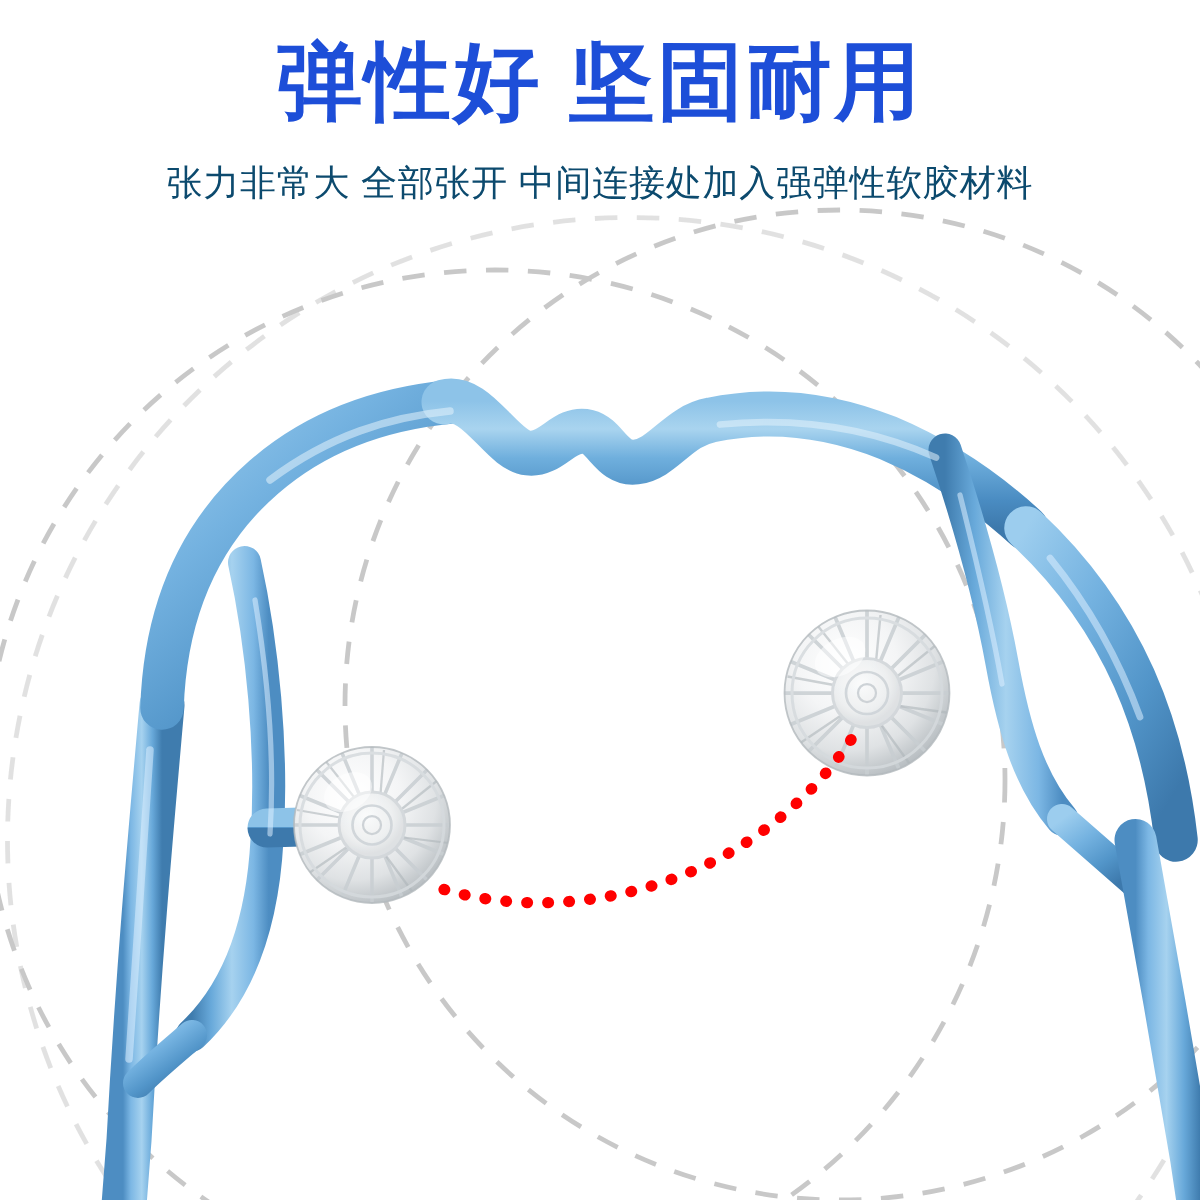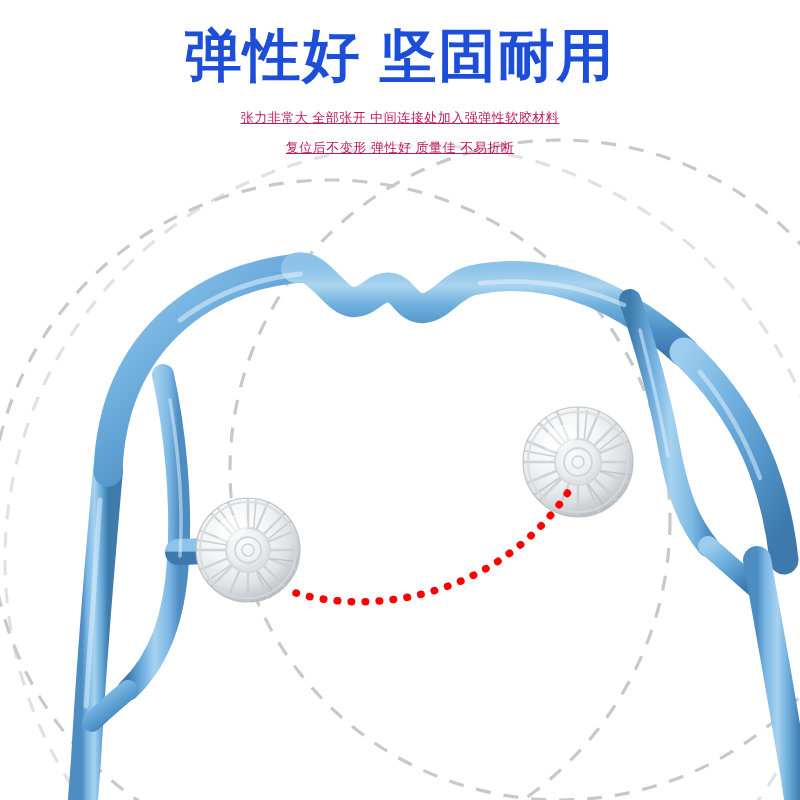--- a/index.html
+++ b/index.html
@@ -34,26 +34,25 @@
     padding-top: 24px;
     font-size: 57px;
     line-height: 1.12;
     font-weight: 700;
     letter-spacing: 2px;
     color: #1d4ed8;
     white-space: pre;
   }
   .subline {
     margin: 0;
-    color: #be185d;
-    font-size: 13px;
+    color: #0c4a6e;
+    font-size: 24px;
     font-weight: 400;
     letter-spacing: 0.5px;
     line-height: 1.0;
-    text-decoration: underline;
   }
   .subline.first { padding-top: 23px; }
   .subline.second { padding-top: 17px; }
 
   
   .art {
     position: absolute;
     inset: 0;
     z-index: 10;
   }
@@ -244,16 +243,15 @@
         <ellipse cx="560" cy="438" rx="18" ry="12" fill="#ffffff" opacity="0.5" transform="rotate(-28 560 438)"></ellipse>
       </g>
 
       <path d="M296,593 C360,612 440,600 500,560 C540,533 560,505 572,486" fill="none" stroke="#ff0000" stroke-width="7.5" stroke-linecap="round" stroke-dasharray="0.5 13.5"></path>
     </svg>
   </div>
 
   <div class="text-block">
     <h1 class="headline">弹性好 坚固耐用</h1>
     <p class="subline first">张力非常大 全部张开 中间连接处加入强弹性软胶材料</p>
-    <p class="subline second">复位后不变形 弹性好 质量佳 不易折断</p>
   </div>
 
 </div>
 
 </body></html>

